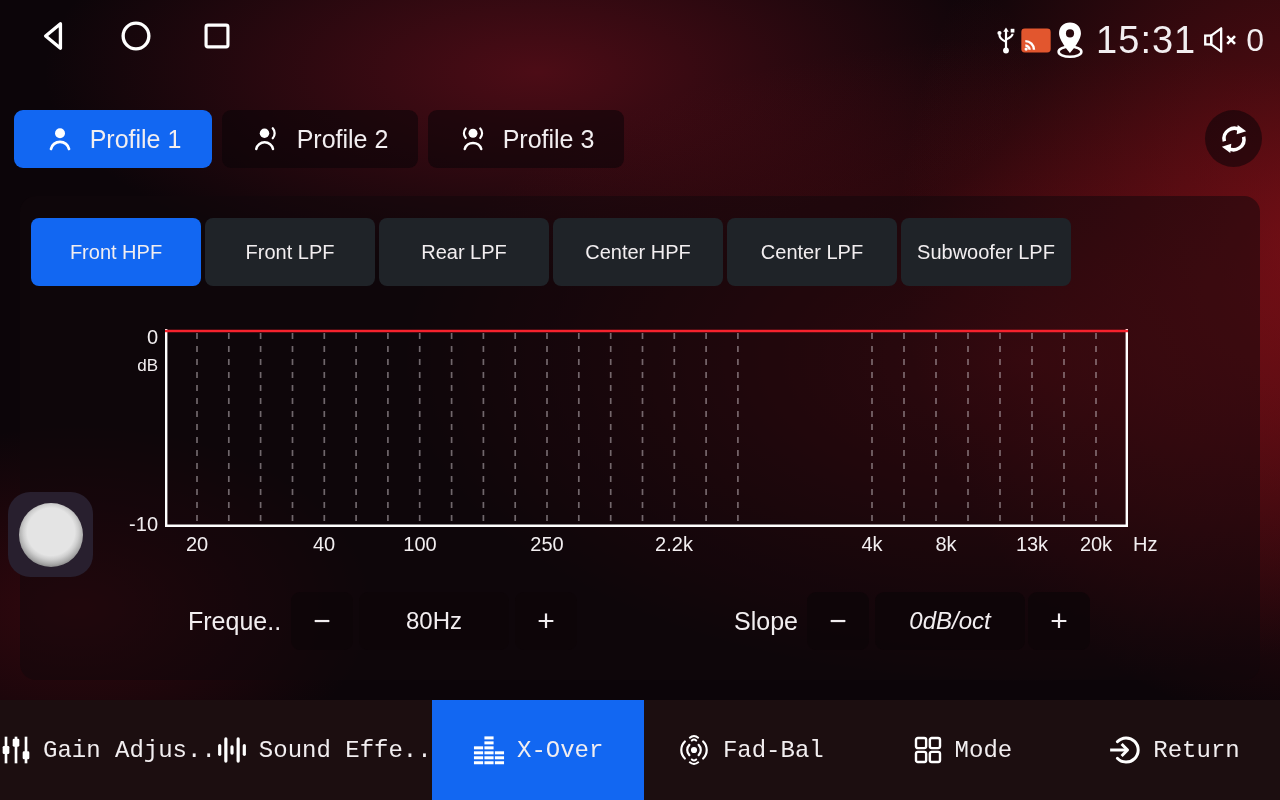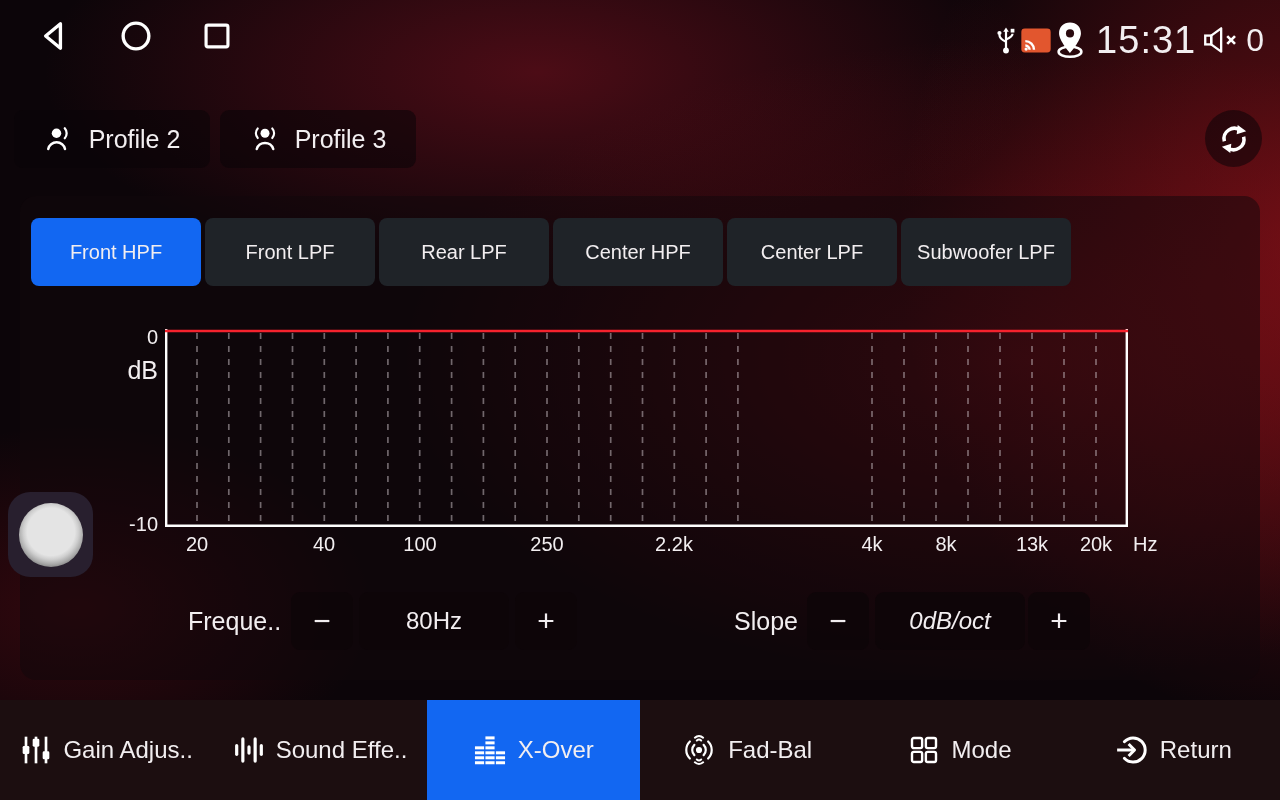--- a/index.html
+++ b/index.html
@@ -37,21 +37,21 @@
     background:#281f2e;display:flex;align-items:center;justify-content:center;cursor:pointer;}
   .knob-inner{width:64px;height:64px;border-radius:50%;
     background:radial-gradient(circle at 50% 45%, #e4e4e4 0 50%, #cfcfcf 58%, #a9a9a9 68%, #777 78%, #4a434d 90%, #352e39 100%);}
   .ctrl-label{position:absolute;top:592px;height:58px;display:flex;align-items:center;font-size:25px;}
   .ctrl-btn{position:absolute;top:592px;height:58px;background:rgba(13,5,8,0.78);border-radius:9px;
     display:flex;align-items:center;justify-content:center;cursor:pointer;}
   .ctrl-sign{font-size:30px;width:62px;}
   .ctrl-value{font-size:24px;width:150px;}
   .bottom-nav{position:absolute;left:0;bottom:0;width:1280px;height:100px;background:#1c0e10;display:flex;}
   .nav-item{flex:1;display:flex;align-items:center;justify-content:center;gap:11px;font-size:24px;
-    white-space:nowrap;cursor:pointer;}
+    white-space:nowrap;cursor:pointer;font-family:Liberation Mono, monospace;}
   .nav-item.active{background:#1267f2;}
   .st{stroke:#fff;fill:none;}
 </style>
 </head>
 <body>
 
 <div class="screen">
 
   <div class="status-left">
     <span>
@@ -104,20 +104,29 @@
       <rect class="st" x="2.5" y="8.6" width="4.6" height="6.8" stroke-width="1.8"></rect>
       <path class="st" d="M7.1 8.6 L14.8 3 V21 L7.1 15.4 Z" stroke-width="1.8" stroke-linejoin="round"></path>
       <line x1="19.5" y1="9" x2="25.5" y2="15" stroke="#fff" stroke-width="2"></line>
       <line x1="25.5" y1="9" x2="19.5" y2="15" stroke="#fff" stroke-width="2"></line>
     </svg>
       </span>
     <span class="vol-count">0</span>
   </div>
 
   <div class="profile-row">
+    <div class="profile-btn active">
+      <span>
+          <svg width="30" height="30" viewBox="0 0 24 24">
+        <circle cx="12" cy="7.4" r="4" fill="#fff"></circle>
+        <path class="st" d="M4.8 20 a7.3 6.8 0 0 1 14.4 0" stroke-width="2.2" stroke-linecap="round"></path>
+      </svg>
+        </span>
+      <span>Profile 1</span>
+    </div>
     <div class="profile-btn">
       <span>
           <svg width="30" height="30" viewBox="0 0 24 24">
         <circle cx="10" cy="7.4" r="3.8" fill="#fff"></circle>
         <path class="st" d="M3.4 20 a6.8 6.4 0 0 1 13.4 0" stroke-width="2" stroke-linecap="round"></path>
         <path class="st" d="M16.6 3.4 a6 6 0 0 1 0 8" stroke-width="1.8" stroke-linecap="round"></path>
       </svg>
         </span>
       <span>Profile 2</span>
     </div>
@@ -162,21 +171,21 @@
       </div>
     <div class="tab">
         <span>Center LPF</span>
       </div>
     <div class="tab">
         <span>Subwoofer LPF</span>
       </div>
   </div>
 
   <div class="ylab" style="left:118px;top:326px;width:40px;">0</div>
-  <div class="ylab" style="left:110px;top:356px;width:48px;font-size:25px;">dB</div>
+  <div class="ylab" style="left:110px;top:356px;width:48px;font-size:17px;">dB</div>
   <div class="ylab" style="left:108px;top:513px;width:50px;">-10</div>
   <svg id="plot-svg" width="963" height="198">
       <line x1="32.0" y1="4" x2="32.0" y2="194" stroke="rgba(210,200,205,0.5)" stroke-width="1.7" stroke-dasharray="6 7"></line>
       <line x1="63.8" y1="4" x2="63.8" y2="194" stroke="rgba(210,200,205,0.5)" stroke-width="1.7" stroke-dasharray="6 7"></line>
       <line x1="95.6" y1="4" x2="95.6" y2="194" stroke="rgba(210,200,205,0.5)" stroke-width="1.7" stroke-dasharray="6 7"></line>
       <line x1="127.5" y1="4" x2="127.5" y2="194" stroke="rgba(210,200,205,0.5)" stroke-width="1.7" stroke-dasharray="6 7"></line>
       <line x1="159.3" y1="4" x2="159.3" y2="194" stroke="rgba(210,200,205,0.5)" stroke-width="1.7" stroke-dasharray="6 7"></line>
       <line x1="191.1" y1="4" x2="191.1" y2="194" stroke="rgba(210,200,205,0.5)" stroke-width="1.7" stroke-dasharray="6 7"></line>
       <line x1="222.9" y1="4" x2="222.9" y2="194" stroke="rgba(210,200,205,0.5)" stroke-width="1.7" stroke-dasharray="6 7"></line>
       <line x1="254.7" y1="4" x2="254.7" y2="194" stroke="rgba(210,200,205,0.5)" stroke-width="1.7" stroke-dasharray="6 7"></line>

